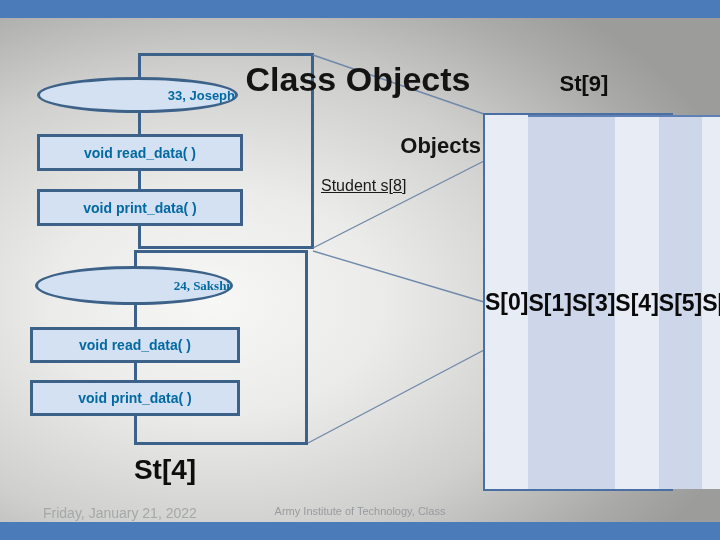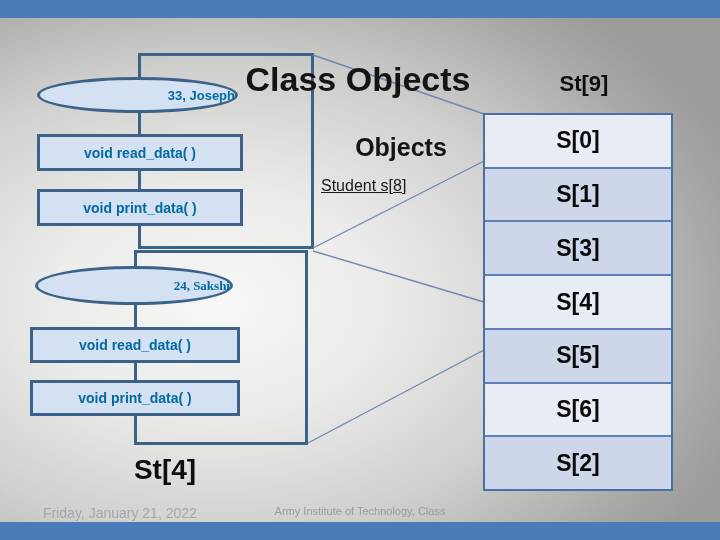--- a/index.html
+++ b/index.html
@@ -12,30 +12,30 @@
   .bar.top{top:0;}
   .bar.bottom{top:522px;}
   svg.connectors{position:absolute;left:0;top:0;z-index:1;}
   .layer{position:absolute;left:0;top:0;width:720px;height:540px;z-index:2;}
   .slide-title{position:absolute;left:198px;top:60px;width:320px;text-align:center;
     font-size:34px;font-weight:bold;color:#141414;letter-spacing:0px;}
   .oval{position:absolute;background:#d3e1f2;border:3px solid #3d6289;border-radius:50%;
     display:flex;align-items:center;justify-content:flex-end;font-weight:bold;font-size:13px;color:#0369a1;box-sizing:border-box;}
   .mbox{position:absolute;background:#d3e1f2;border:3px solid #3d6289;
     display:flex;align-items:center;justify-content:center;font-weight:bold;font-size:14px;color:#0369a1;box-sizing:border-box;}
-  .center-bold{position:absolute;left:321px;top:133px;width:160px;text-align:center;
-    font-size:25px;font-weight:bold;color:#141414;}
+  .center-bold{position:absolute;left:321px;top:133px;width:160px;text-align:right;
+    font-size:22px;font-weight:bold;color:#141414;}
   .center-reg{position:absolute;left:321px;top:177px;width:168px;text-align:left;
     font-size:16px;color:#1a1a1a;text-decoration:underline;}
   .st0-label{position:absolute;left:489px;top:71px;width:190px;text-align:center;
     font-size:22px;font-weight:bold;color:#0e0e0e;}
   .st4-label{position:absolute;left:110px;top:454px;width:110px;text-align:center;
     font-size:28px;font-weight:bold;color:#0e0e0e;}
   .array{position:absolute;left:483px;top:113px;width:190px;height:378px;
-    border:2px solid #4a6fa5;box-sizing:border-box;display:flex;flex-direction:column;}
+    border:2px solid #4a6fa5;box-sizing:border-box;display:flex;flex-direction:row;}
   .cell{flex:1;display:flex;align-items:center;justify-content:center;
     font-size:23px;font-weight:bold;color:#0a0a0a;box-sizing:border-box;}
   .cell + .cell{border-top:2px solid #5e80b4;}
   .cell.light{background:#e7ecf5;}
   .cell.dark{background:#cdd7e9;}
   .footer-date{position:absolute;left:43px;top:505px;font-size:14px;color:#a5a8aa;}
   .footer-center{position:absolute;left:0;top:505px;width:720px;text-align:center;font-size:11px;color:#989b9e;}
   .footer-page{position:absolute;left:663px;top:505px;font-size:11px;color:#a1a19f;}
 </style>
 </head>

